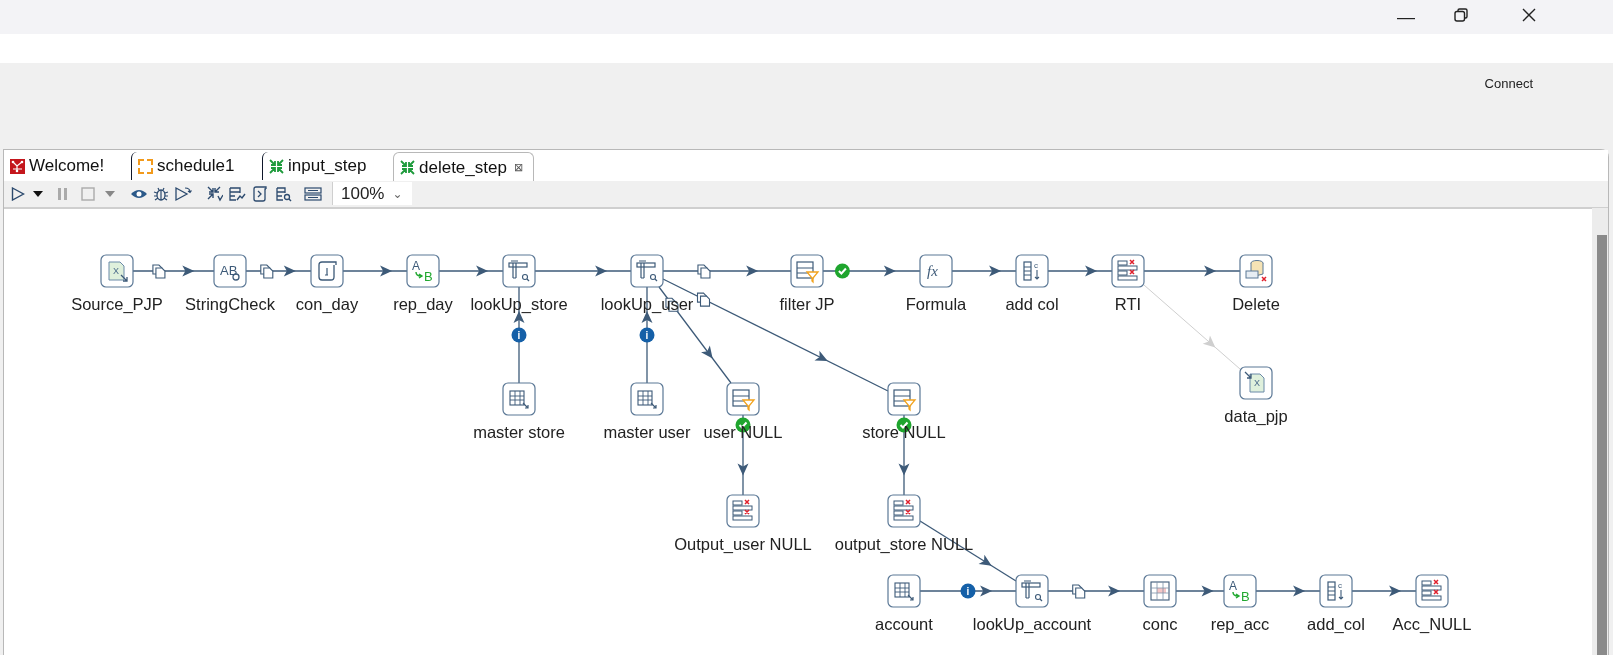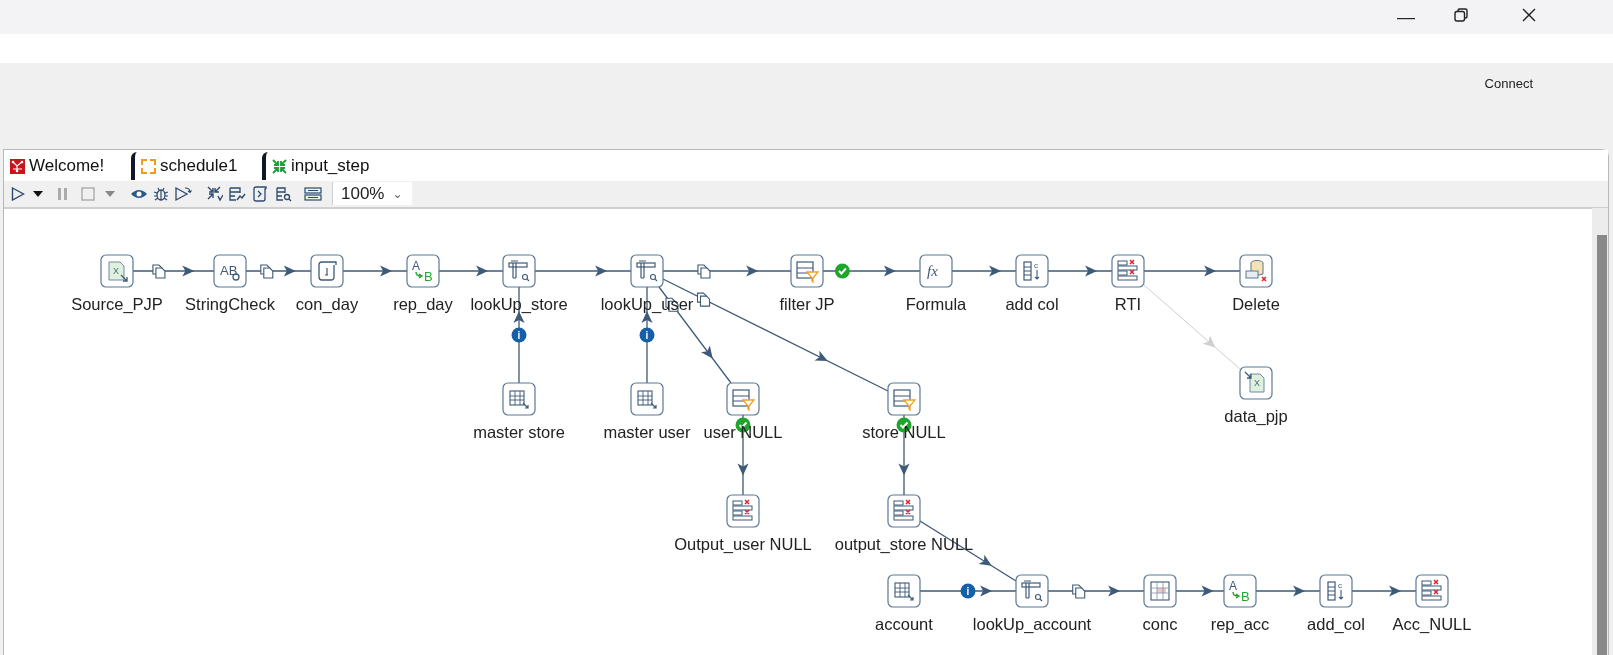--- a/index.html
+++ b/index.html
@@ -4,21 +4,21 @@
 <style>
   html, body { margin:0; padding:0; }
   body { width:1613px; height:655px; position:relative; overflow:hidden; background:#f0f0f0; font-family:"Liberation Sans", sans-serif; color:#222; }
   .titlebar { position:absolute; left:0; top:0; width:1613px; height:34px; background:#f3f3f6; }
   .winbtn { position:absolute; top:0; width:46px; height:34px; display:flex; align-items:center; justify-content:center; font-size:18px; color:#222; cursor:pointer; }
   .whiteband { position:absolute; left:0; top:34px; width:1613px; height:29px; background:#ffffff; }
   .menubar { position:absolute; left:0; top:63px; width:1613px; height:44px; background:#f0f0f0; }
   .connect { position:absolute; right:80px; top:76px; font-size:13px; color:#222; cursor:pointer; }
   .editor { position:absolute; left:3px; top:109px; width:1604px; height:546px; border:1px solid #b8b8b8; border-bottom:none; border-radius:0 8px 0 0; background:#fff;margin-top:40px; }
   .tabs { position:absolute; left:0; top:0; height:31px; width:100%; background:#fff; border-bottom:1px solid #cfcfcf; }
-  .tab { position:absolute; top:2px; height:28px; display:flex; align-items:center; font-size:17px; color:#111; cursor:pointer; border-left:4px solid #0f172a; border-radius:6px 6px 0 0; }
+  .tab { position:absolute; top:2px; height:28px; display:flex; align-items:center; font-size:17px; color:#111; cursor:pointer; border-left:1px solid #0f172a; border-radius:6px 6px 0 0; }
   .tab.active { border:1px solid #b8b8b8; border-bottom:1px solid #fff; background:#fff; height:29px; }
   .tab .ticon { width:15px; height:15px; margin:0 4px 0 6px; display:inline-block; }
   .tab .closex { font-size:11px; color:#555; margin-left:7px; margin-right:10px; }
   .toolbar { position:absolute; left:0; top:31px; width:100%; height:26px; background:#f0f0f0; border-bottom:1px solid #cfcfcf; }
   .tb { position:absolute; top:3px; height:20px; display:flex; align-items:center; justify-content:center; cursor:pointer; color:#2c4a6e; }
   .zoomsel { position:absolute; left:328px; top:1px; height:23px; width:80px; background:#fff; border-left:1px solid #cfcfcf; display:flex; align-items:center; font-size:17px; padding-left:8px; box-sizing:border-box; cursor:pointer; }
   .zoomsel .chev { margin-left:8px; font-size:12px; color:#666; }
   .canvas { position:absolute; left:0; top:58px; width:1588px; height:488px; background:#fff; border-top:1px solid #cfcfcf; }
   .vscroll { position:absolute; left:1588px; top:58px; width:16px; height:488px; background:#ececec; }
   .vthumb { position:absolute; left:5px; top:27px; width:10px; height:470px; background:#8a8a8a; }
@@ -75,20 +75,29 @@
       <span>schedule1</span>
     </div>
     <div class="tab" style="left:258px; width:130px;text-align:center;">
       <span class="ticon">
         <svg width="15" height="15" viewBox="0 0 15 15">
             <path d="M1 1 L6 6 M6 2 L6 6 L2 6 M14 1 L9 6 M9 2 L9 6 L13 6 M1 14 L6 9 M6 13 L6 9 L2 9 M14 14 L9 9 M9 13 L9 9 L13 9" stroke="#1e9b3c" stroke-width="1.8" fill="none"></path>
           </svg>
       </span>
       <span>input_step</span>
     </div>
+    <div class="tab active" style="left:389px;">
+      <span class="ticon">
+        <svg width="15" height="15" viewBox="0 0 15 15">
+            <path d="M1 1 L6 6 M6 2 L6 6 L2 6 M14 1 L9 6 M9 2 L9 6 L13 6 M1 14 L6 9 M6 13 L6 9 L2 9 M14 14 L9 9 M9 13 L9 9 L13 9" stroke="#1e9b3c" stroke-width="1.8" fill="none"></path>
+          </svg>
+      </span>
+      <span>delete_step</span>
+      <span class="closex">⊠</span>
+    </div>
   </div>
 
   <div class="toolbar">
     <div class="tb" style="left:6px;width:16px">
       <svg width="14" height="14" viewBox="0 0 14 14">
           <path d="M1.5 1 L12.5 7 L1.5 13 Z" fill="none" stroke="#2c4a6e" stroke-width="1.4"></path>
         </svg>
     </div>
     <div class="tb" style="left:28px;width:12px">
       <svg width="10" height="8" viewBox="0 0 10 8">

